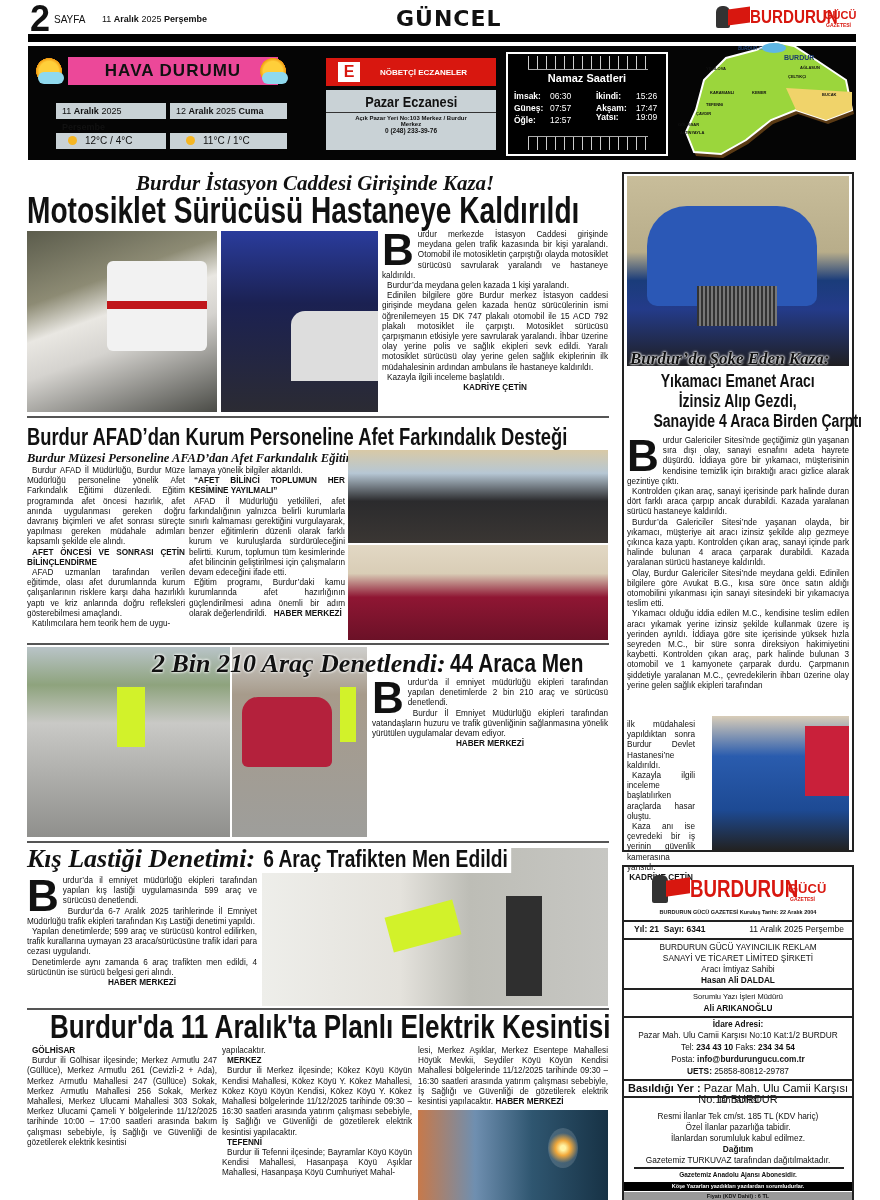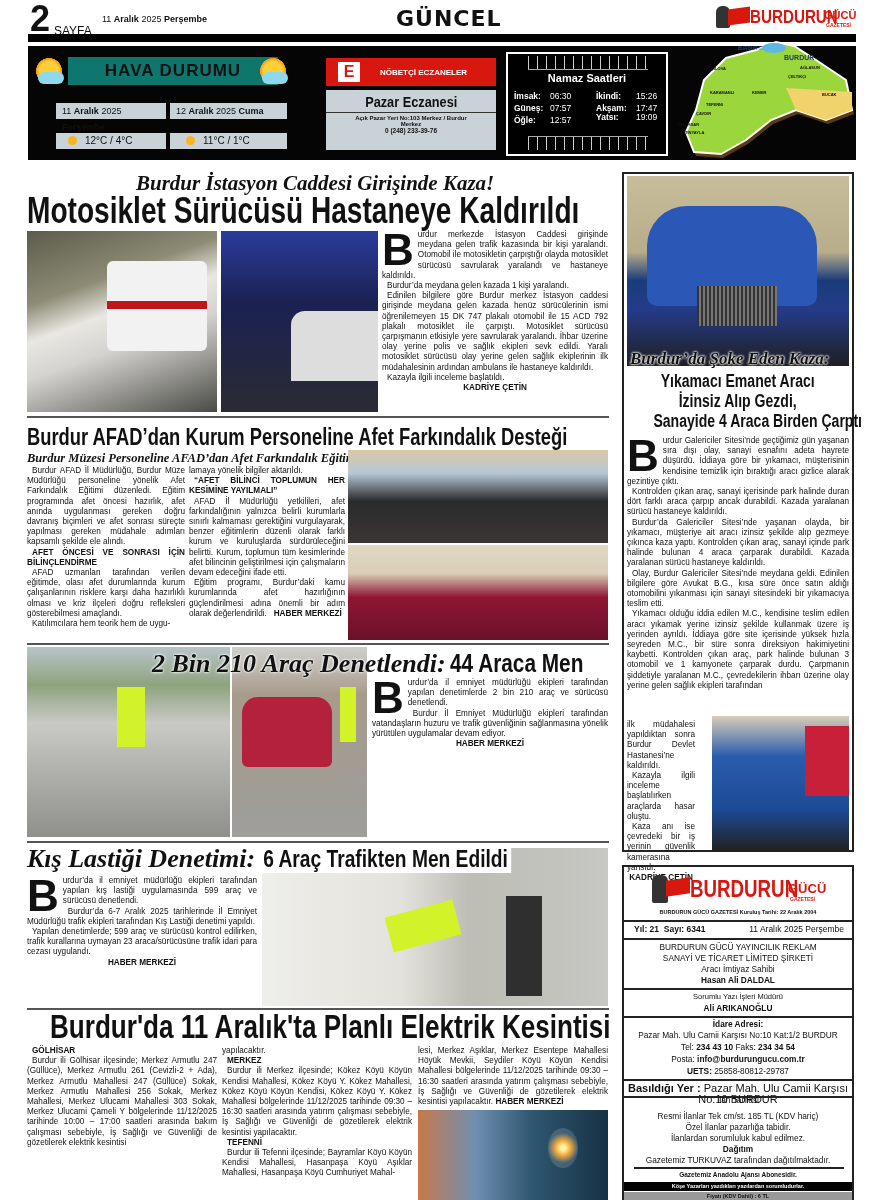--- a/index.html
+++ b/index.html
@@ -9,26 +9,26 @@
 .serif-it{font-family:"Liberation Serif",serif;font-style:italic;font-weight:bold}
 .txt{font-size:8.2px;line-height:10.2px;text-align:justify}
 .txt p{text-indent:5px}
 .txt .hd{font-weight:bold;text-indent:5px}
 .txt .by{font-weight:bold;text-align:center}
 .drop{float:left;font-size:44px;line-height:36px;font-weight:bold;margin:2px 4px 0 0;font-family:"Liberation Sans",sans-serif}
 .photo{position:absolute;overflow:hidden}
 .rule{position:absolute;background:#555}
 
 .pgnum{left:30px;top:-2px;font-size:36px;font-weight:bold}
-.sayfa{left:54px;top:24px;font-size:12px}
+.sayfa{left:54px;top:14px;font-size:10px}
 .hdate{left:102px;top:14px;font-size:9px}
 .guncel{left:396px;top:6px;font-size:22px;font-weight:900;letter-spacing:1px;font-family:"DejaVu Sans",sans-serif}
 .topbar{left:28px;top:34px;width:828px;height:8px;background:#000}
 .strip{left:28px;top:46px;width:828px;height:114px;background:#050505}
-.weather-title{left:68px;top:57px;width:210px;height:28px;background:#0f766e;font-size:17px;font-weight:bold;text-align:center;line-height:28px;letter-spacing:1px}
+.weather-title{left:68px;top:57px;width:210px;height:28px;background:#ec4899;font-size:17px;font-weight:bold;text-align:center;line-height:28px;letter-spacing:1px}
 .sun{width:30px;height:30px;border-radius:50%;background:radial-gradient(circle,#ffcf3a 45%,#f29a12 60%,transparent 62%)}
 .cloud{width:26px;height:12px;border-radius:8px;background:#8fd9ee}
 .wbox{background:#c9d2d6;font-size:9px;height:16px;line-height:16px;padding-left:6px}
 .pharm-top{left:326px;top:58px;width:170px;height:28px;background:#d8170f}
 .pharm-e{left:338px;top:62px;width:22px;height:20px;background:#fff;color:#d8170f;font-weight:bold;font-size:16px;text-align:center;line-height:20px}
 .pharm-lbl{left:380px;top:68px;color:#fff;font-size:8px;font-weight:bold}
 .pharm-box{left:326px;top:90px;width:170px;height:60px;background:#c9d2d6;text-align:center}
 .prayer{left:506px;top:52px;width:162px;height:104px;background:#000;border:2px solid #fff;color:#fff}
 .prayer .ttl{position:absolute;top:18px;left:0;width:100%;text-align:center;font-size:11px;font-weight:bold}
 .prayer .row{position:absolute;font-size:8.5px;font-weight:bold;display:flex}
@@ -156,22 +156,22 @@
   <p>Edinilen bilgilere göre Burdur merkez İstasyon caddesi girişinde meydana gelen kazada henüz sürücülerinin ismi öğrenilemeyen 15 DK 747 plakalı otomobil ile 15 ACD 792 plakalı motosiklet ile çarpıştı. Motosiklet sürücüsü çarpışmanın etkisiyle yere savrularak yaralandı. İhbar üzerine olay yerine polis ve sağlık ekipleri sevk edildi. Yaralı motosiklet sürücüsü olay yerine gelen sağlık ekiplerinin ilk müdahalesinin ardından ambulans ile hastaneye kaldırıldı.</p>
   <p>Kazayla ilgili inceleme başlatıldı.</p>
   <div class="by">KADRİYE ÇETİN</div>
 </div>
 <div class="rule" style="left:27px;top:416px;width:582px;height:2px"></div>
 
 <div class="abs cond" style="left:27px;top:423px;font-size:24px;transform:scaleX(.765)">Burdur AFAD’dan Kurum Personeline Afet Farkındalık Desteği</div>
 <div class="abs serif-it" style="left:27px;top:451px;font-size:12.5px">Burdur Müzesi Personeline AFAD’dan Afet Farkındalık Eğitimi</div>
 <div class="abs txt" style="left:27px;top:466px;width:158px">
   <p>Burdur AFAD İl Müdürlüğü, Burdur Müze Müdürlüğü personeline yönelik Afet Farkındalık Eğitimi düzenledi. Eğitim programında afet öncesi hazırlık, afet anında uygulanması gereken doğru davranış biçimleri ve afet sonrası süreçte yapılması gereken müdahale adımları kapsamlı şekilde ele alındı.</p>
-  <div class="hd">AFET ÖNCESİ VE SONRASI İÇİN BİLİNÇLENDİRME</div>
-  <p>AFAD uzmanları tarafından verilen eğitimde, olası afet durumlarında kurum çalışanlarının risklere karşı daha hazırlıklı olması ve kriz ilçeleri doğru refleksleri gösterebilmesi amaçlandı.</p>
+  <div class="hd">AFET ÖNCESİ VE SONRASI ÇETİN BİLİNÇLENDİRME</div>
+  <p>AFAD uzmanları tarafından verilen eğitimde, olası afet durumlarında kurum çalışanlarının risklere karşı daha hazırlıklı yaptı ve kriz anlarında doğru refleksleri gösterebilmesi amaçlandı.</p>
   <p>Katılımcılara hem teorik hem de uygu-</p>
 </div>
 <div class="abs txt" style="left:189px;top:466px;width:156px">
   <div>lamaya yönelik bilgiler aktarıldı.</div>
   <div class="hd">“AFET BİLİNCİ TOPLUMUN HER KESİMİNE YAYILMALI”</div>
   <p>AFAD İl Müdürlüğü yetkilileri, afet farkındalığının yalnızca belirli kurumlarla sınırlı kalmaması gerektiğini vurgulayarak, benzer eğitimlerin düzenli olarak farklı kurum ve kuruluşlarda sürdürüleceğini belirtti. Kurum, toplumun tüm kesimlerinde afet bilincinin geliştirilmesi için çalışmaların devam edeceğini ifade etti.</p>
   <p><span>Eğitim programı, Burdur’daki kamu kurumlarında afet hazırlığının güçlendirilmesi adına önemli bir adım olarak değerlendirildi.</span> &nbsp; <b>HABER MERKEZİ</b></p>
 </div>
 <div class="photo" style="left:348px;top:450px;width:260px;height:93px;background:linear-gradient(180deg,#d8c9a6 0%,#b6c7d4 25%,#2b2b2d 55%,#3a3633 100%)"></div>
 <div class="photo" style="left:348px;top:545px;width:260px;height:95px;background:linear-gradient(180deg,#e2d8c4 0%,#d9cdb6 30%,#8f1633 55%,#6b1127 100%)"></div>
@@ -200,20 +200,21 @@
   <div style="position:absolute;left:244px;top:48px;width:36px;height:100px;background:#2f2f2f"></div>
 </div>
 <div class="abs" style="left:27px;top:844px;white-space:nowrap">
   <span class="serif-it" style="font-size:26px">Kış Lastiği Denetimi:</span>
   <span class="cond" style="font-size:24px;display:inline-block;transform:scaleX(.8);transform-origin:left;background:#fff;padding:0 4px">6 Araç Trafikten Men Edildi</span>
 </div>
 <div class="abs txt" style="left:27px;top:876px;width:230px">
   <span class="drop">B</span><span>urdur’da il emniyet müdürlüğü ekipleri tarafından yapılan kış lastiği uygulamasında 599 araç ve sürücüsü denetlendi.</span>
   <p>Burdur’da 6-7 Aralık 2025 tarihlerinde İl Emniyet Müdürlüğü trafik ekipleri tarafından Kış Lastiği denetimi yapıldı.</p>
   <p>Yapılan denetimlerde; 599 araç ve sürücüsü kontrol edilirken, trafik kurallarına uymayan 23 araca/sürücüsüne trafik idari para cezası uygulandı.</p>
+  <p>Denetimlerde aynı zamanda 6 araç trafikten men edildi, 4 sürücünün ise sürücü belgesi geri alındı.</p>
   <div class="by">HABER MERKEZİ</div>
 </div>
 <div class="rule" style="left:27px;top:1008px;width:582px;height:2px"></div>
 
 <div class="abs cond" style="left:50px;top:1008px;font-size:33px;transform:scaleX(.79)">Burdur'da 11 Aralık'ta Planlı Elektrik Kesintisi</div>
 <div class="abs txt" style="left:27px;top:1046px;width:190px">
   <div class="hd">GÖLHİSAR</div>
   <p>Burdur ili Gölhisar ilçesinde; Merkez Armutlu 247 (Güllüce), Merkez Armutlu 261 (Cevizli-2 + Ada), Merkez Armutlu Mahallesi 247 (Güllüce) Sokak, Merkez Armutlu Mahallesi 256 Sokak, Merkez Mahallesi, Merkez Ulucami Mahallesi 303 Sokak, Merkez Ulucami Çameli Y bölgelerinde 11/12/2025 tarihinde 10:00 – 17:00 saatleri arasında bakım çalışması sebebiyle, İş Sağlığı ve Güvenliği de gözetilerek elektrik kesintisi</p>
 </div>
 <div class="abs txt" style="left:222px;top:1046px;width:190px">

